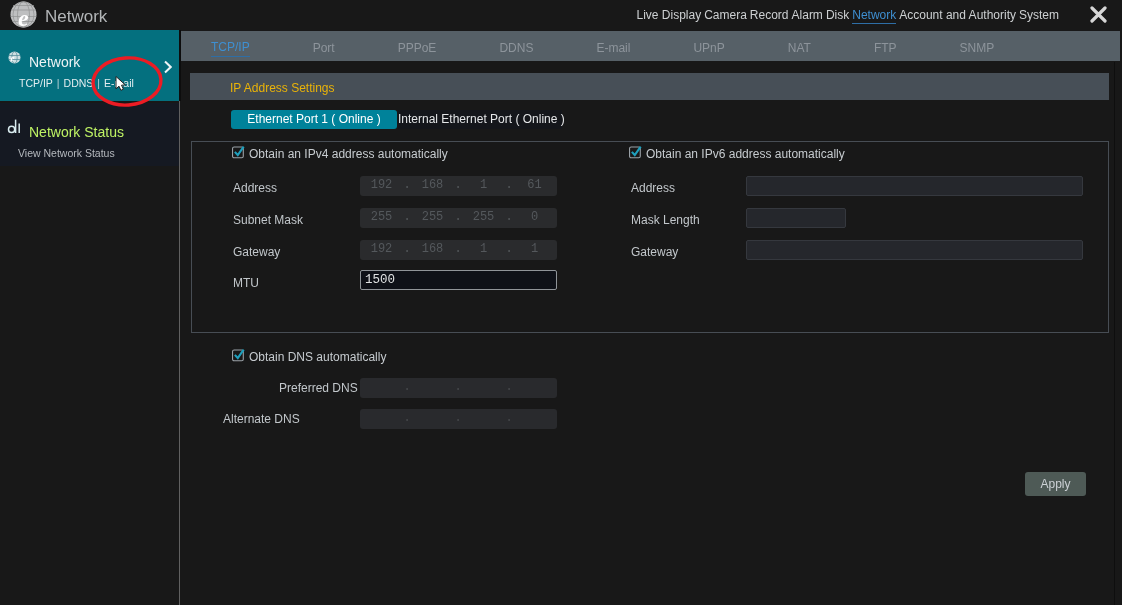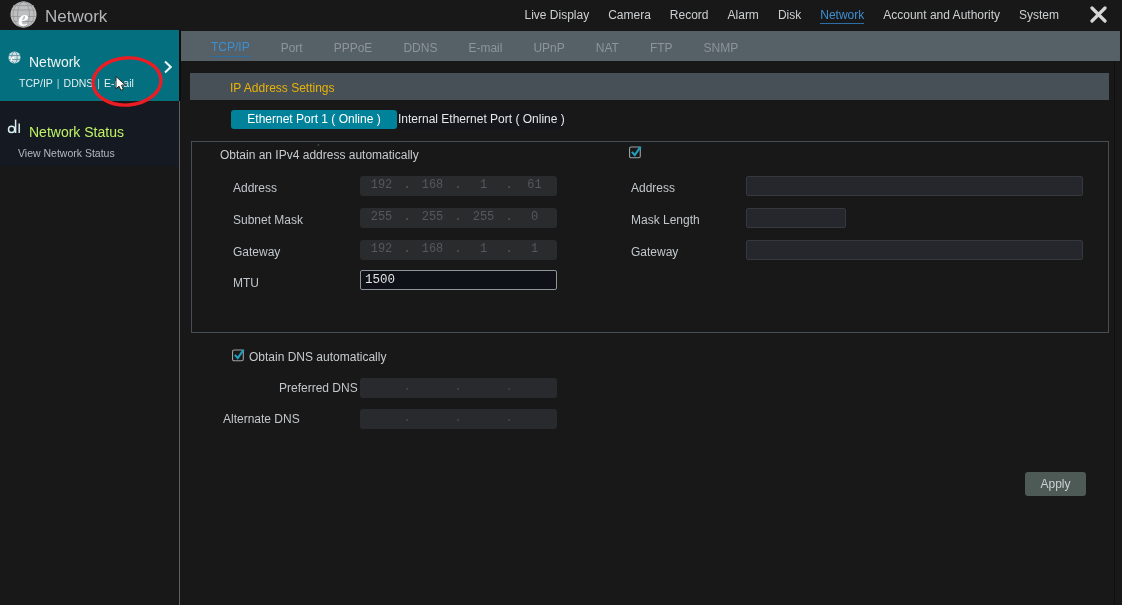--- a/index.html
+++ b/index.html
@@ -2,42 +2,42 @@
 <html><head>
 <meta charset="utf-8">
 <style>
 * { margin:0; padding:0; box-sizing:border-box; }
 html,body { width:1122px; height:605px; background:#181818; font-family:"Liberation Sans", sans-serif; overflow:hidden; position:relative; -webkit-font-smoothing:antialiased; }
 
 
 .topbar { position:absolute; left:0; top:0; width:1122px; height:30px; background:#181818; }
 .logo { position:absolute; left:10px; top:1px; width:30px; height:30px; }
 .toptitle { position:absolute; left:45px; top:7px; font-size:17px; color:#b2b5b7; }
-.topmenu { position:absolute; top:8px; right:63px; display:flex; gap:19px; font-size:12px; color:#cdd0d2; white-space:nowrap; }
+.topmenu { position:absolute; top:8px; right:63px; display:flex; gap:3px; font-size:12px; color:#cdd0d2; white-space:nowrap; }
 .topmenu .act { color:#3e8fd1; border-bottom:1px solid #2e6ea6; padding-bottom:1px; }
 .closex { position:absolute; right:15px; top:5px; }
 
 
 .sidebar { position:absolute; left:0; top:30px; width:179px; height:575px; background:#181818; }
 .divdark { position:absolute; left:179px; top:30px; width:2px; height:71px; background:#0d0d0d; }
 .divlight { position:absolute; left:178.8px; top:101px; width:1.6px; height:504px; background:#606060; }
 .side-active { position:absolute; left:0; top:0; width:179px; height:71px; background:#04707f; }
 .s-globe { position:absolute; left:8px; top:21px; }
 .s-title { position:absolute; left:29px; top:24px; font-size:14px; color:#eef4f5; }
 .s-arrow { position:absolute; right:7px; top:30px; }
 .s-links { position:absolute; left:19px; top:46.5px; font-size:10.5px; color:#e3edf0; }
 .s-links .sep { color:#b9d2d6; padding:0 4px; }
 .side-item { position:absolute; left:0; top:73px; width:179px; height:63px; background:#151922; }
 .st-icon { position:absolute; left:7px; top:16px; }
 .st-title { position:absolute; left:29px; top:21px; font-size:14px; color:#bef264; }
 .st-sub { position:absolute; left:18px; top:44px; font-size:10.5px; color:#b4b8bd; }
 
 
 .tabbar { position:absolute; left:181px; top:31px; width:939px; height:30px; background:#566067; display:flex; align-items:center; font-size:12px; color:#8d949b; }
-.tabbar span { margin-right:31px; position:relative; top:2px; }
+.tabbar span { margin-right:31px; position:relative; top:2px;margin-left:32px; }
 .tabbar .t1 { margin-left:30px; color:#3e8fd1; border-bottom:1px solid #2e6ea6; padding-bottom:2px; }
 
 
 .hdrbar { position:absolute; left:190px; top:73px; width:919px; height:27px; background:#474f57; line-height:27px; }
 .hdrbar span { margin-left:40px; font-size:12px; color:#eab308; }
 .ptab1 { position:absolute; left:231px; top:110px; width:166px; height:19px; background:#00829a; color:#fff; border-radius:3px; font-size:12px; white-space:nowrap; text-align:center; line-height:19px; }
 .ptab2 { position:absolute; left:398px; top:110px; width:164px; height:19px; background:#14161b; color:#e4e6e8; font-size:12px; white-space:nowrap; text-align:center; line-height:19px; }
 .panel { position:absolute; left:191px; top:141px; width:918px; height:192px; border:1px solid #474d54; }
 
 .cbrow { position:absolute; height:16px; display:flex; align-items:center; }
@@ -126,21 +126,21 @@
     <span>FTP</span>
     <span>SNMP</span>
 </div>
 
 <div class="hdrbar"><span>IP Address Settings</span></div>
 <div class="ptab1">Ethernet Port 1 ( Online )</div>
 <div class="ptab2">Internal Ethernet Port ( Online )</div>
 
 <div class="panel"></div>
 
-<div class="cbrow" style="left:220px; top:144px;flex-direction:column;">
+<div class="cbrow" style="left:232px; top:144px;">
   <svg width="19" height="18" viewBox="0 0 19 18">
     <rect x="0.7" y="2.7" width="13.6" height="13.6" rx="2" fill="none" stroke="#9aa1a7" stroke-width="1.4"></rect>
     <path d="M3.6 8.8 L7.3 12.9 L14.8 2.2" fill="none" stroke="#1f9fbc" stroke-width="2.7"></path>
   </svg>
   <span class="lbl">Obtain an IPv4 address automatically</span>
 </div>
 <div class="flabel" style="left:233px; top:181px;">Address</div>
 <div class="flabel" style="left:233px; top:213px;">Subnet Mask</div>
 <div class="flabel" style="left:233px; top:245px;">Gateway</div>
 <div class="flabel" style="left:233px; top:276px;">MTU</div>
@@ -171,20 +171,21 @@
     <span class="d">.</span>
     <span class="n">1</span>
   </div>
 <div class="mtu">1500</div>
 
 <div class="cbrow" style="left:629px; top:144px;">
   <svg width="19" height="18" viewBox="0 0 19 18">
     <rect x="0.7" y="2.7" width="13.6" height="13.6" rx="2" fill="none" stroke="#9aa1a7" stroke-width="1.4"></rect>
     <path d="M3.6 8.8 L7.3 12.9 L14.8 2.2" fill="none" stroke="#1f9fbc" stroke-width="2.7"></path>
   </svg>
+  <span class="lbl">Obtain an IPv6 address automatically</span>
 </div>
 <div class="flabel" style="left:631px; top:181px;">Address</div>
 <div class="flabel" style="left:631px; top:213px;">Mask Length</div>
 <div class="flabel" style="left:631px; top:245px;">Gateway</div>
 <div class="txtfield" style="left:746px; top:176px; width:337px;"></div>
 <div class="txtfield" style="left:746px; top:208px; width:100px;"></div>
 <div class="txtfield" style="left:746px; top:240px; width:337px;"></div>
 
 <div class="cbrow" style="left:232px; top:347px;">
   <svg width="19" height="18" viewBox="0 0 19 18">

